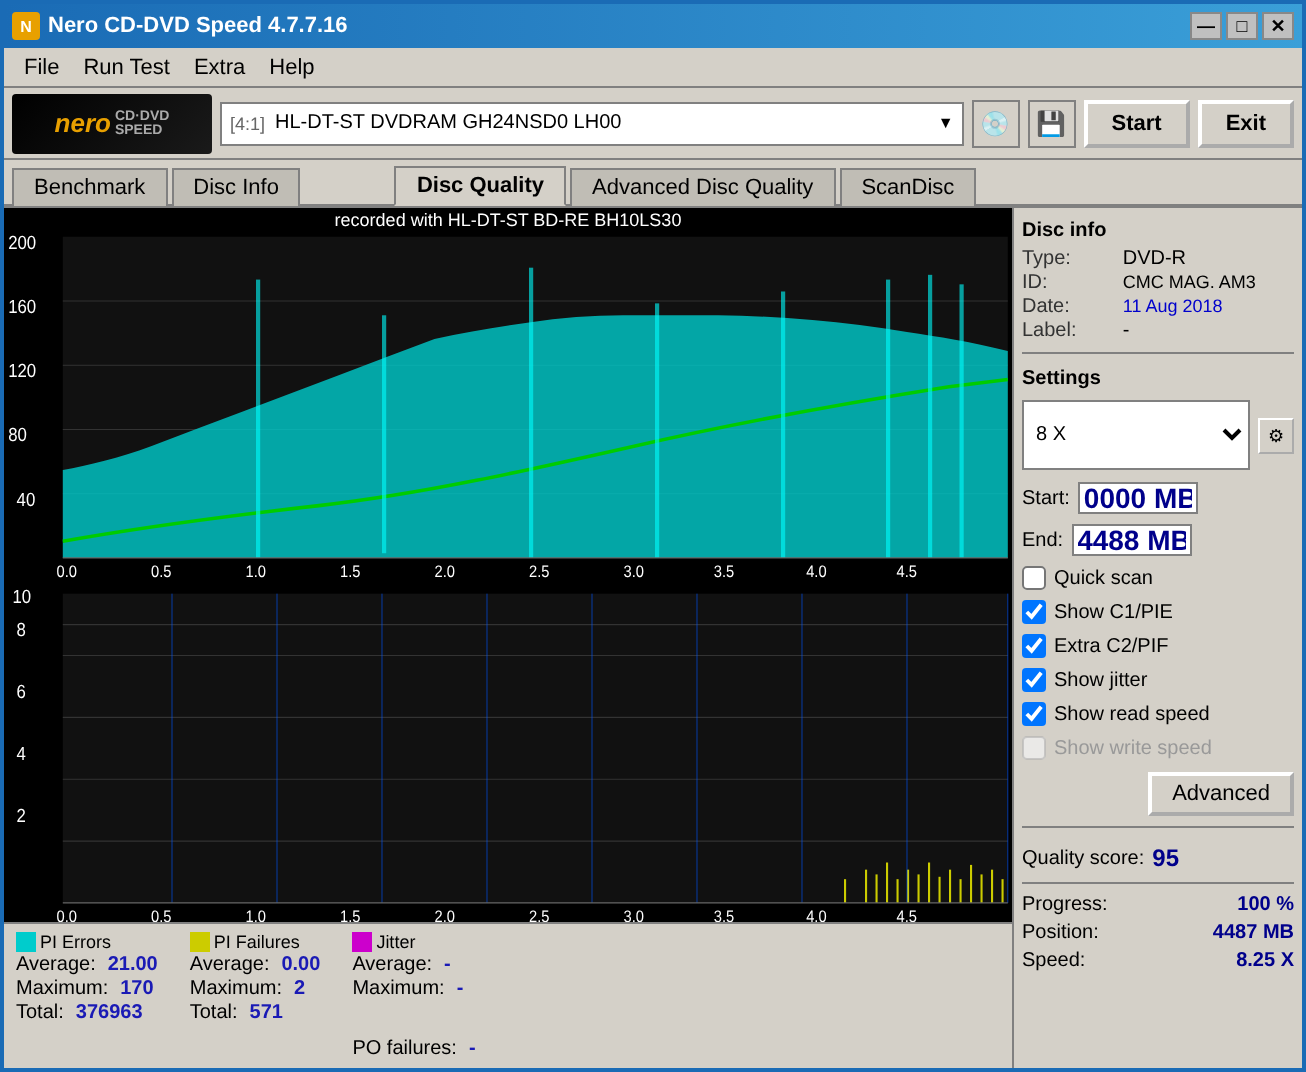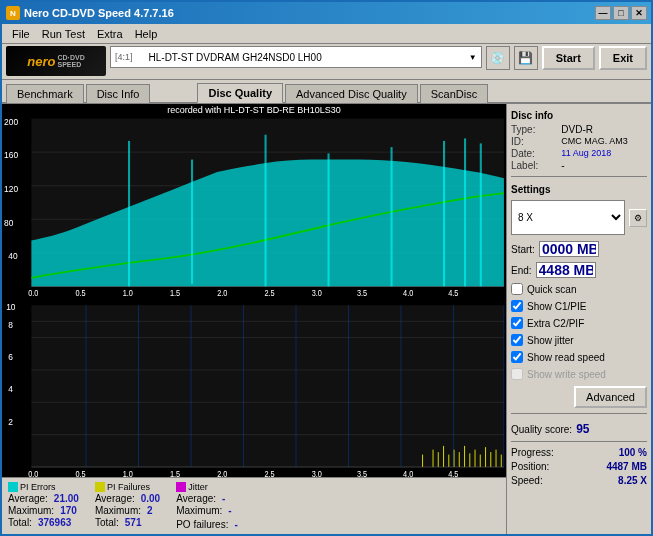--- a/index.html
+++ b/index.html
@@ -31,20 +31,21 @@
       padding: 0 4px;
       border-bottom: 1px solid #808080;
     }
     .menu-item { padding: 2px 6px; font-size: 11px; cursor: pointer; }
 
     
     .toolbar {
       background: #d4d0c8;
       height: 36px;
       display: flex;
+      align-items: center;
       padding: 2px 4px;
       gap: 4px;
       border-bottom: 1px solid #808080;
     }
     .nero-logo {
       width: 100px;
       height: 30px;
       background: linear-gradient(135deg, #000 0%, #1a1a1a 100%);
       display: flex;
       align-items: center;
@@ -58,21 +59,21 @@
     .nero-logo span { color: #e8a000; font-size: 13px; font-style: italic; }
     .device-combo {
       height: 22px;
       font-size: 10px;
       background: white;
       border: 1px solid #808080;
       padding: 1px 4px;
       flex: 1;
       display: flex;
       align-items: center;
-      gap: 16px;
+      gap: 5px;
     }
     .device-label { color: #666; font-size: 9px; }
     .toolbar-icon-btn {
       width: 24px;
       height: 24px;
       background: #d4d0c8;
       border: 1px solid #808080;
       display: flex;
       align-items: center;
       justify-content: center;
@@ -424,21 +425,21 @@
             <span>Jitter</span>
           </div>
           <div class="info-row">
             <span class="info-key">Average:</span>
             <span class="info-val">-</span>
           </div>
           <div class="info-row">
             <span class="info-key">Maximum:</span>
             <span class="info-val">-</span>
           </div>
-          <div class="info-row" style="margin-top:2px;">
+          <div class="info-row" style="margin-top:18px;">
             <span class="info-key">PO failures:</span>
             <span class="info-val">-</span>
           </div>
         </div>
       </div>
     </div>
 
     <div class="right-panel">
 
       <span class="section-title">Disc info</span>

